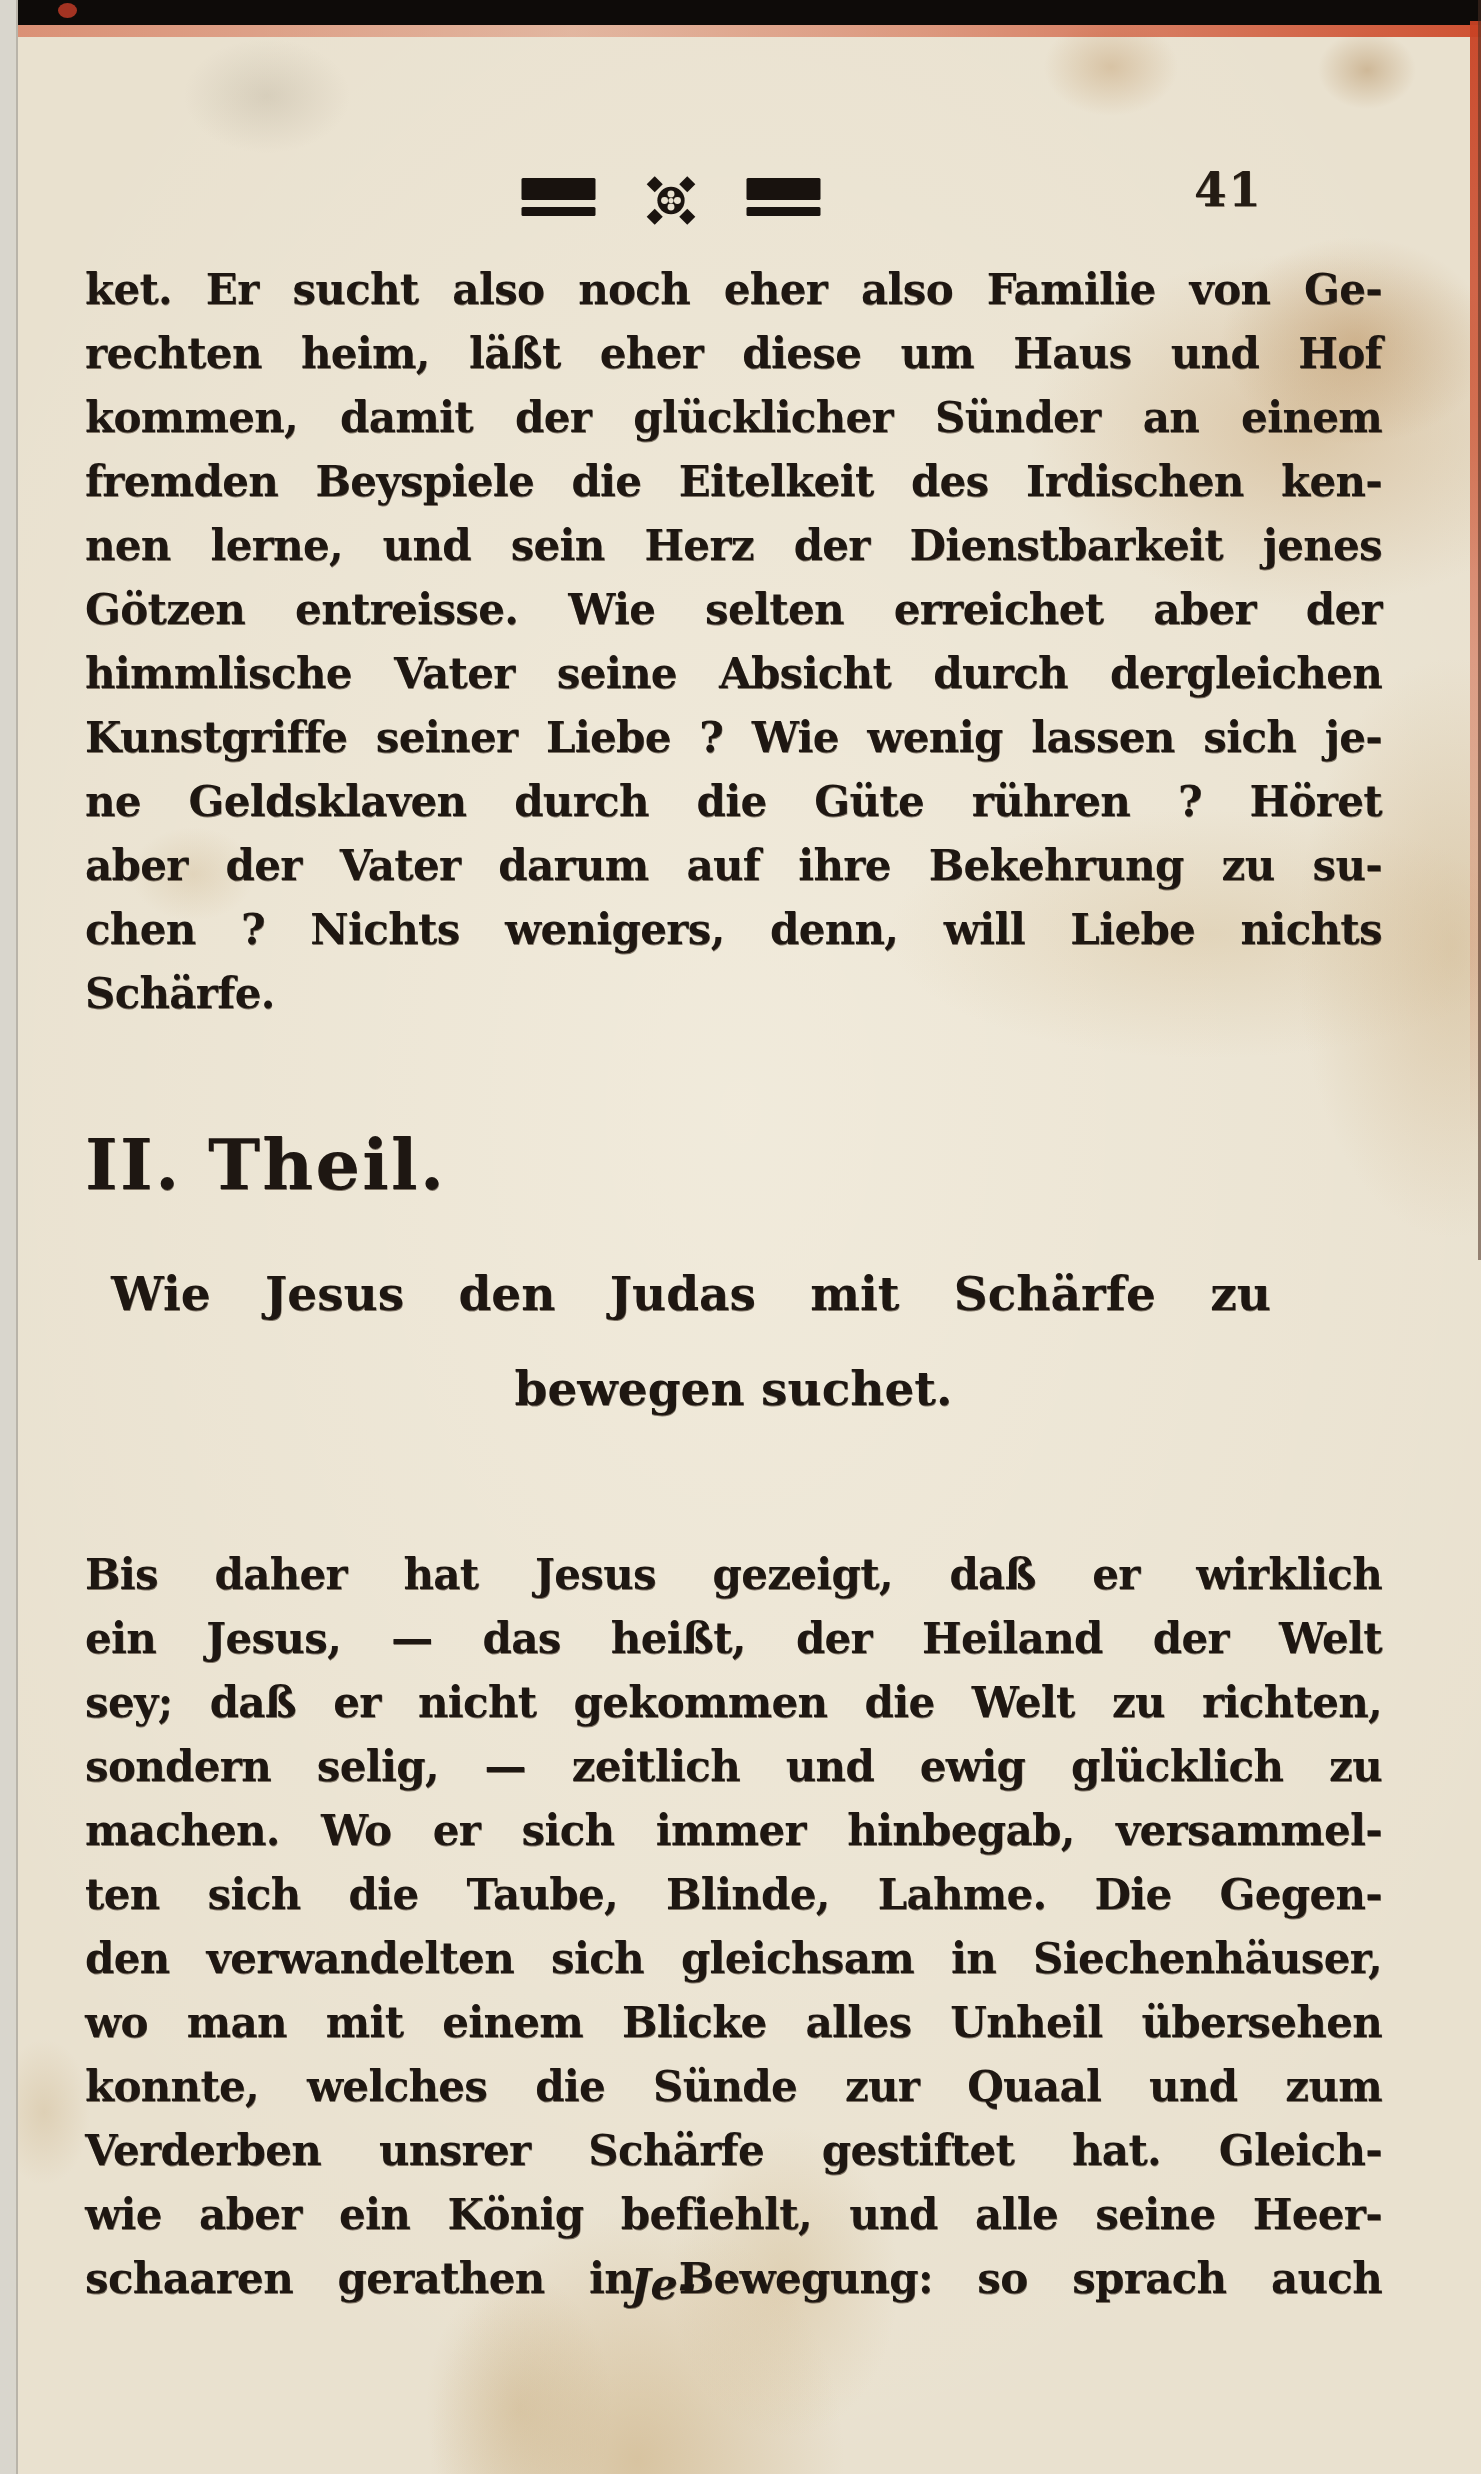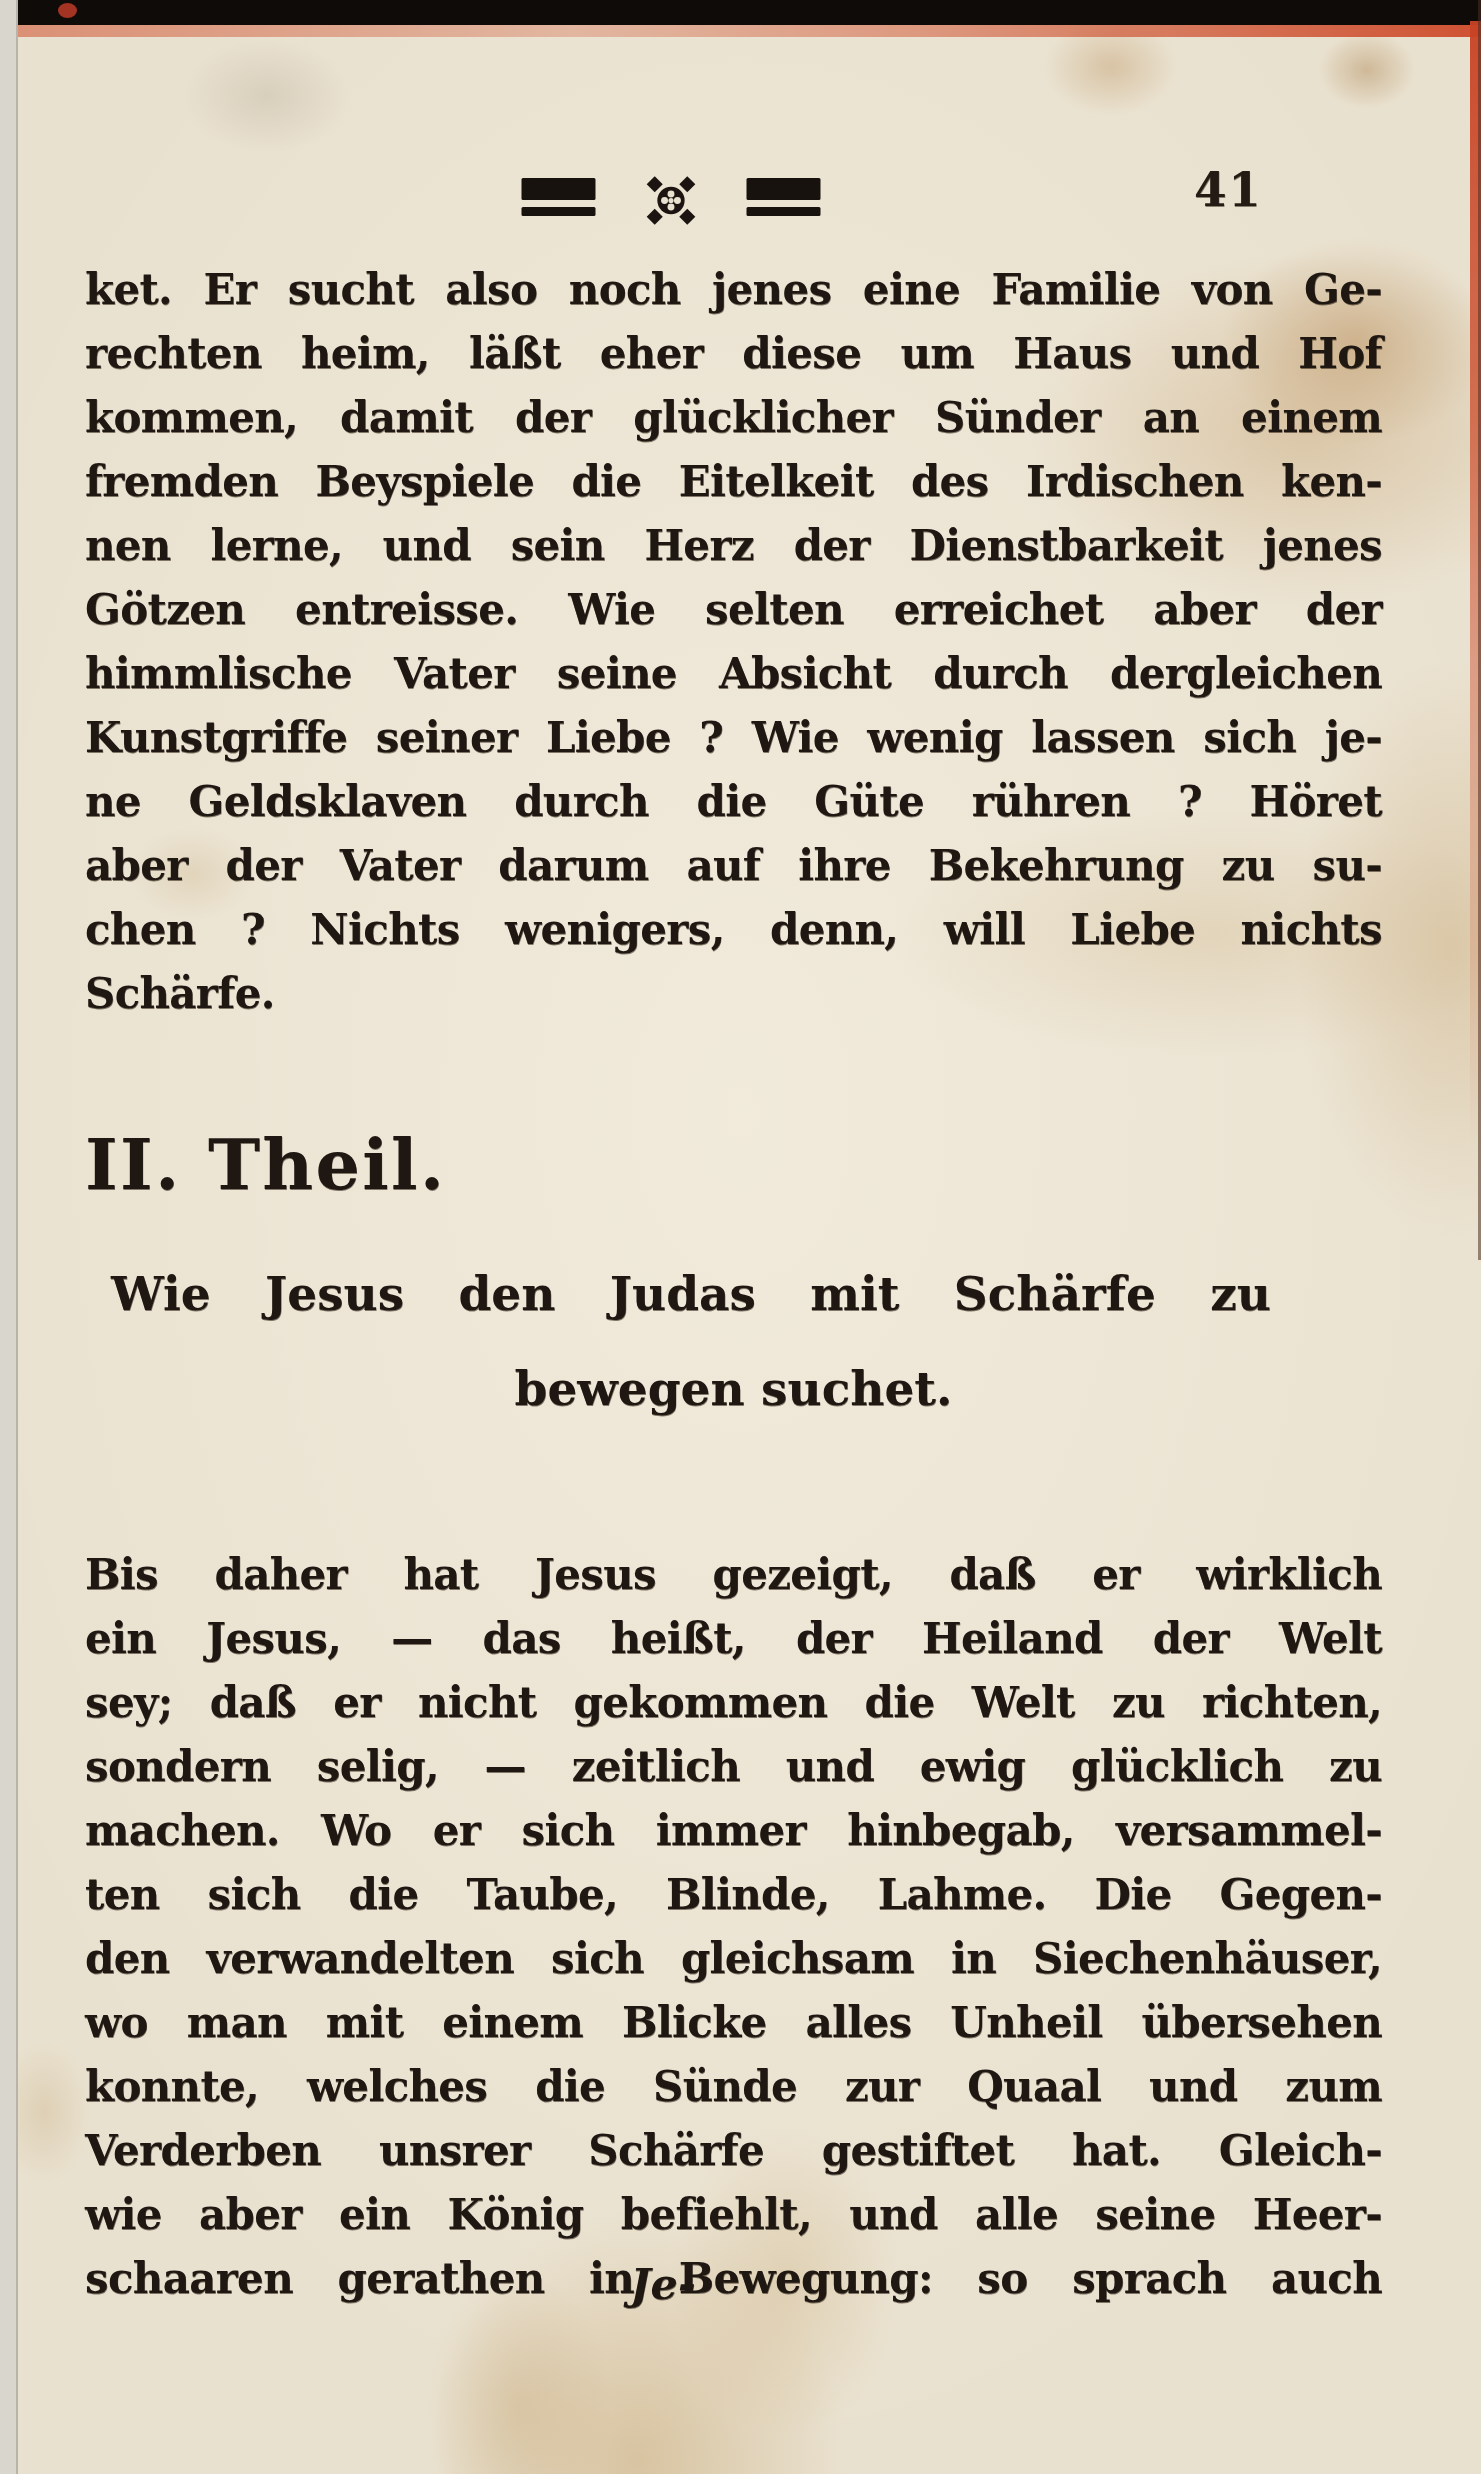--- a/index.html
+++ b/index.html
@@ -92,21 +92,21 @@
     </div>
     <div class="dbl-rule">
       <div class="thick"></div>
         <div class="thin"></div>
     </div>
   </div>
 
   <div class="pagenum">41</div>
 
   <div class="textcol" style="top:258px;">
-    <div class="bodyline">ket.  Er sucht also noch jenes eine Familie von Ge-</div>
+    <div class="bodyline">ket.  Er sucht also noch eher also Familie von Ge-</div>
     <div class="bodyline">rechten heim, läßt eher diese um Haus und Hof</div>
     <div class="bodyline">kommen, damit der glücklicher Sünder an einem</div>
     <div class="bodyline">fremden Beyspiele die Eitelkeit des Irdischen ken-</div>
     <div class="bodyline">nen lerne, und sein Herz der Dienstbarkeit jenes</div>
     <div class="bodyline">Götzen entreisse.  Wie selten erreichet aber der</div>
     <div class="bodyline">himmlische Vater seine Absicht durch dergleichen</div>
     <div class="bodyline">Kunstgriffe seiner Liebe ? Wie wenig lassen sich je-</div>
     <div class="bodyline">ne Geldsklaven durch die Güte rühren ? Höret</div>
     <div class="bodyline">aber der Vater darum auf ihre Bekehrung zu su-</div>
     <div class="bodyline">chen ? Nichts wenigers, denn, will Liebe nichts</div>

